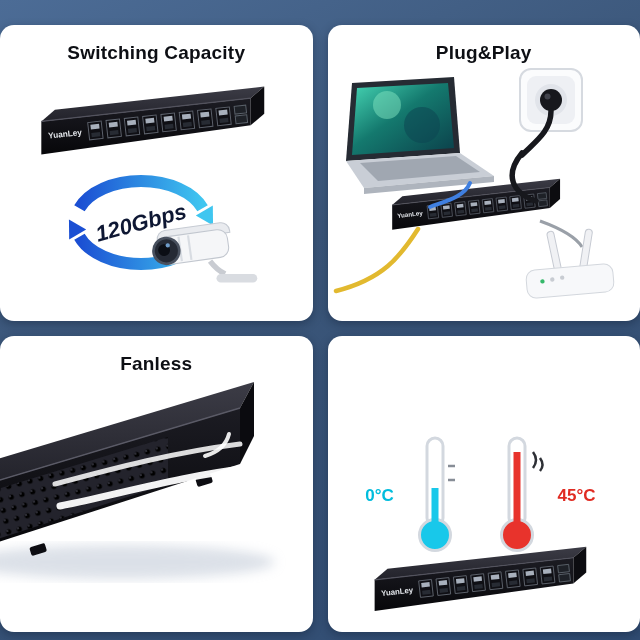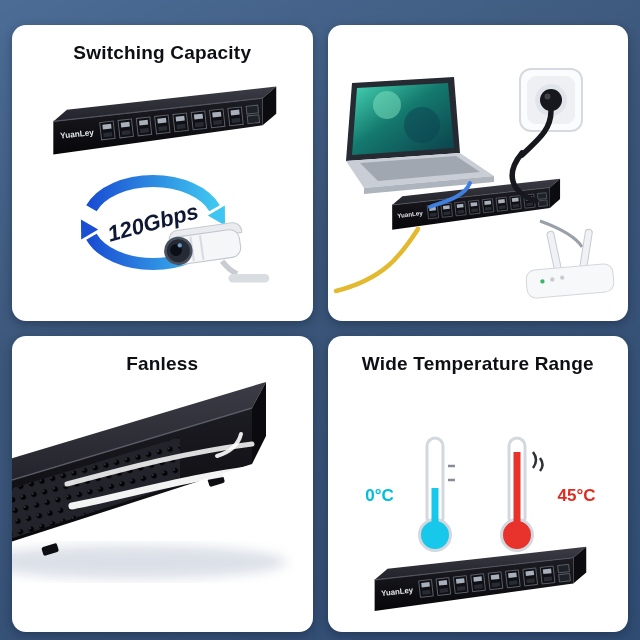--- a/index.html
+++ b/index.html
@@ -1,17 +1,17 @@
 <!DOCTYPE html>
 <html><head>
 <meta charset="utf-8">
 <style>
   html,body{margin:0;padding:0;width:640px;height:640px;overflow:hidden;font-family:"Liberation Sans",sans-serif;}
   .page{position:relative;width:640px;height:640px;background:linear-gradient(155deg,#4c6c96 0%,#3b5679 40%,#304c72 100%);}
-  .grid{position:absolute;inset:0;display:grid;grid-template-columns:1fr 1fr;grid-template-rows:1fr 1fr;gap:15px;padding:25px 12px 8px;box-sizing:border-box;}
+  .grid{position:absolute;inset:0;display:grid;grid-template-columns:1fr 1fr;grid-template-rows:1fr 1fr;gap:15px;padding:25px 0 8px;box-sizing:border-box;}
   .card{position:relative;background:#fff;border-radius:14px;overflow:hidden;box-shadow:0 3px 10px rgba(10,20,40,.35);}
   .card-title{position:absolute;top:17px;left:0;width:100%;text-align:center;font-size:19px;font-weight:700;color:#0d0f14;letter-spacing:.2px;}
   .abs{position:absolute;}
   .badge-text{display:flex;align-items:center;justify-content:center;font-size:22px;font-weight:700;font-style:italic;color:#0e1733;transform:rotate(-15deg);
     text-shadow:-1px -1px 0 #fff,1px -1px 0 #fff,-1px 1px 0 #fff,1px 1px 0 #fff,0 0 6px #fff;}
   .temp-label{font-size:17px;font-weight:700;}
 </style>
 </head>
 <body>
 
@@ -93,20 +93,21 @@
           <line x1="28" y1="27.5" x2="28" y2="50.5" stroke="#d8dce2" stroke-width="2"></line>
           <line x1="37" y1="27.5" x2="37" y2="50.5" stroke="#d8dce2" stroke-width="2"></line>
           <circle cx="15" cy="39" r="12" fill="#252a35" stroke="#49515f" stroke-width="2.5"></circle>
           <circle cx="13" cy="38" r="5.5" fill="#0b0e15"></circle>
           <circle cx="17" cy="34" r="2" fill="#6f9cc9"></circle>
         </g>
       </svg>
     </div>
 
     <div class="card">
+      <div class="card-title">Plug&amp;Play</div>
       <svg class="abs" style="left:4px;top:50px;width:170px;height:130px" viewBox="0 0 170 130">
         <polygon points="20,8 122,2 128,78 14,86" fill="#262b33"></polygon>
         <polygon points="25,13 116,8 122,73 20,80" fill="url(#gScreen)"></polygon>
         <circle cx="55" cy="30" r="14" fill="#7fe3c0" opacity=".5"></circle>
         <circle cx="90" cy="50" r="18" fill="#0c4652" opacity=".55"></circle>
         <polygon points="14,86 128,78 162,101 32,113" fill="#c9ced6"></polygon>
         <polygon points="28,88 124,81 148,97 46,106" fill="#a0a7b1"></polygon>
         <polygon points="32,113 162,101 162,107 32,119" fill="#aeb4bd"></polygon>
       </svg>
       <svg class="abs" style="left:184px;top:40px;width:78px;height:100px" viewBox="0 0 78 100">
@@ -154,21 +155,20 @@
           <path d="M55,148 C 115,132 175,116 240,108" stroke-width="5" opacity=".85"></path>
           <path d="M60,170 C 120,158 180,140 250,132" stroke-width="7" opacity=".95"></path>
           <path d="M70,190 C 140,180 200,162 262,152" stroke-width="5.5" opacity=".8"></path>
           <path d="M205,120 q 20,-6 24,-22" stroke-width="4" opacity=".9"></path>
           <path d="M225,150 q 18,-4 26,-12" stroke-width="4" opacity=".75"></path>
         </g>
       </svg>
     </div>
 
     <div class="card">
-      <div class="card-title">Wide Temperature Range</div>
 
       <div class="abs temp-label" style="left:30px;top:150px;width:44px;text-align:center;color:#00bddd">0°C</div>
       <svg class="abs" style="left:76px;top:96px;width:62px;height:124px" viewBox="0 0 62 124">
         <rect x="23" y="6" width="16" height="88" rx="8" fill="#fff" stroke="#d3d8df" stroke-width="3"></rect>
         <circle cx="31" cy="103" r="15.5" fill="#18c8ea" stroke="#d3d8df" stroke-width="3"></circle>
         <rect x="27.5" y="56" width="7" height="40" fill="#18c8ea"></rect>
         <line x1="44" y1="34" x2="51" y2="34" stroke="#878d96" stroke-width="2.5"></line>
         <line x1="44" y1="48" x2="51" y2="48" stroke="#878d96" stroke-width="2.5"></line>
       </svg>
 

